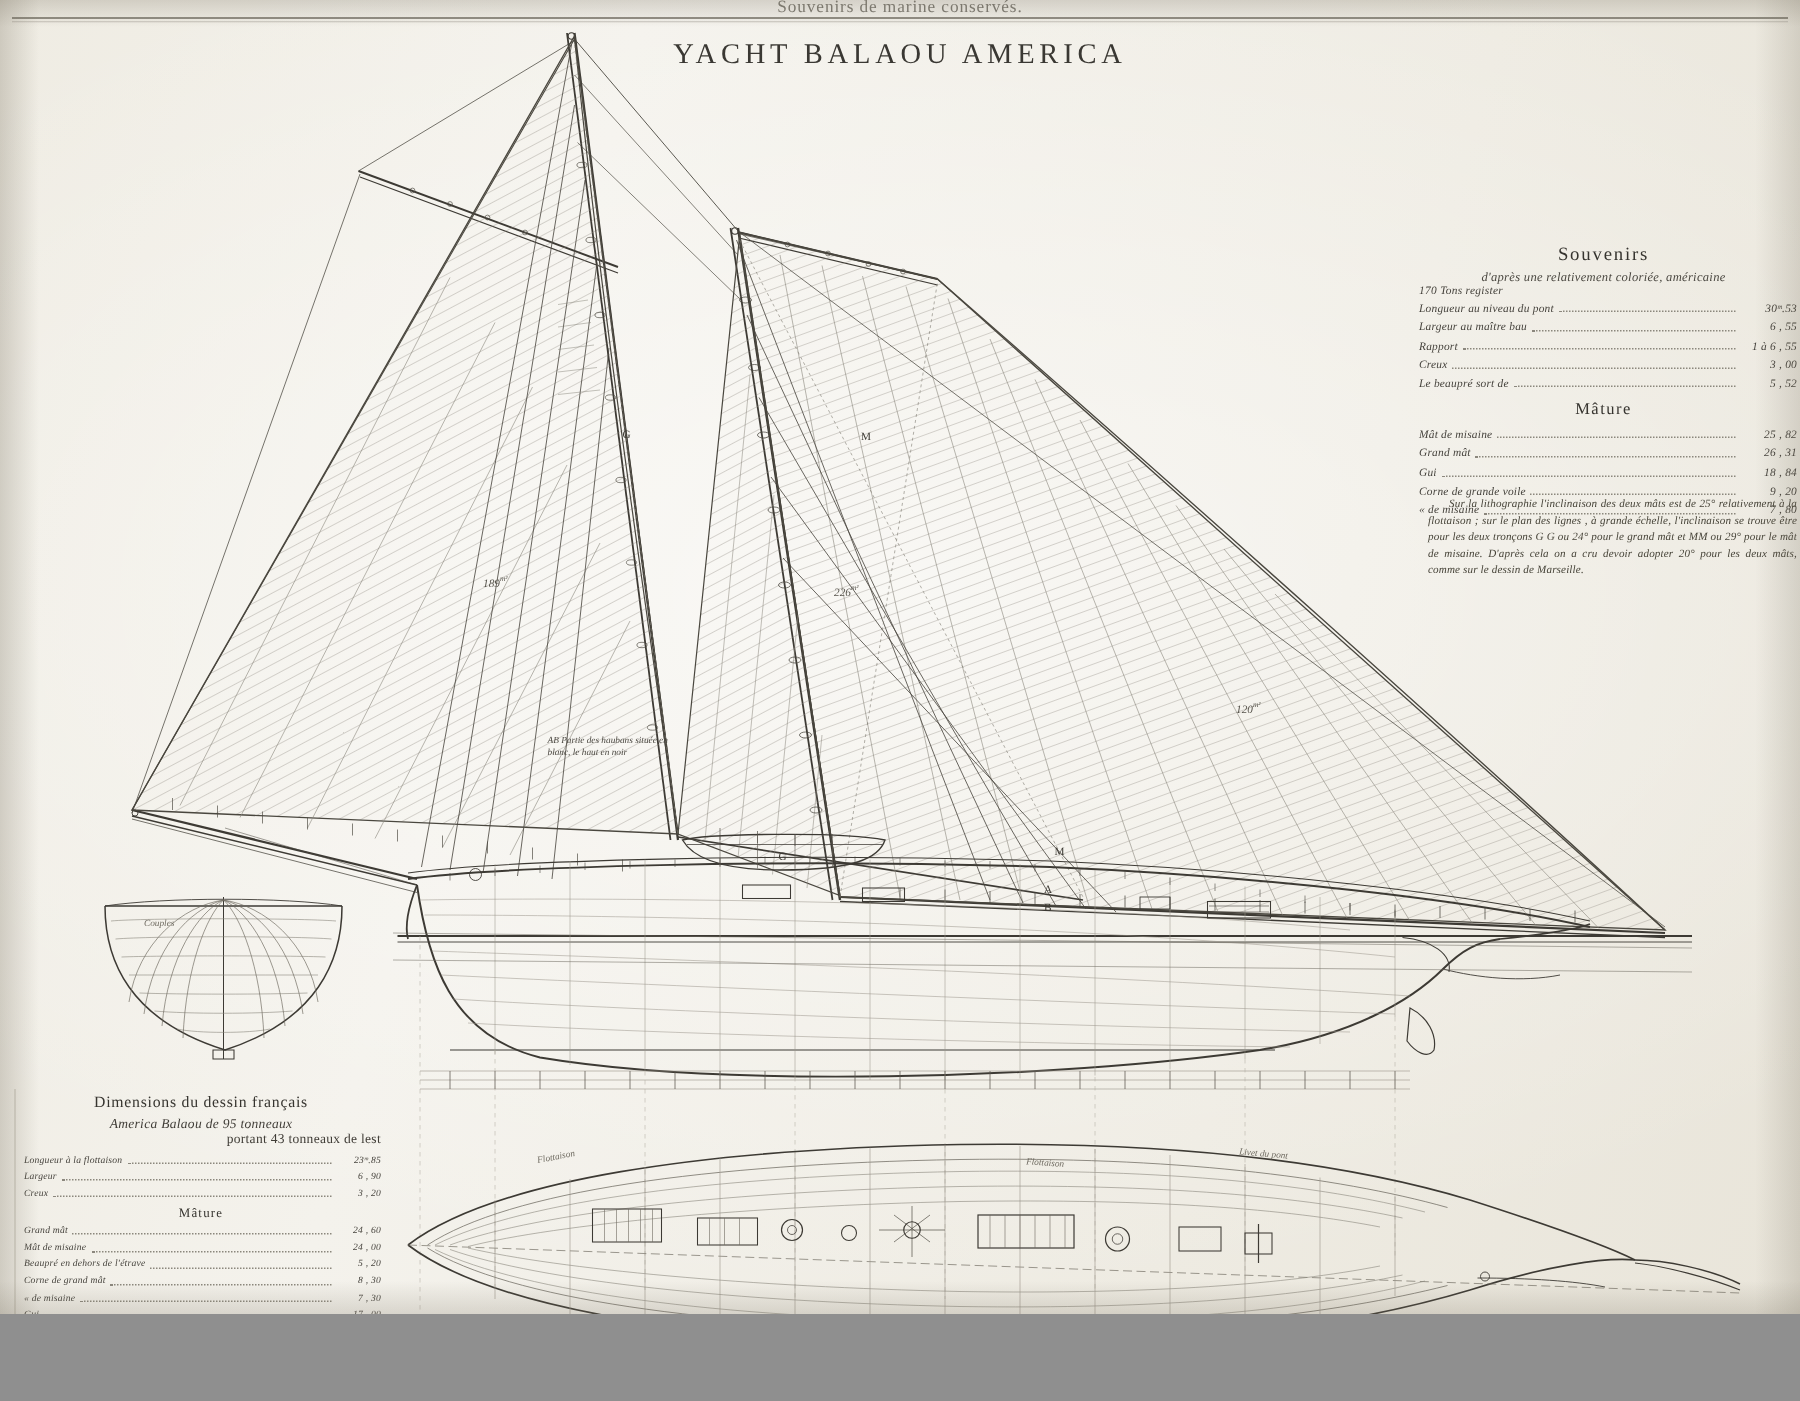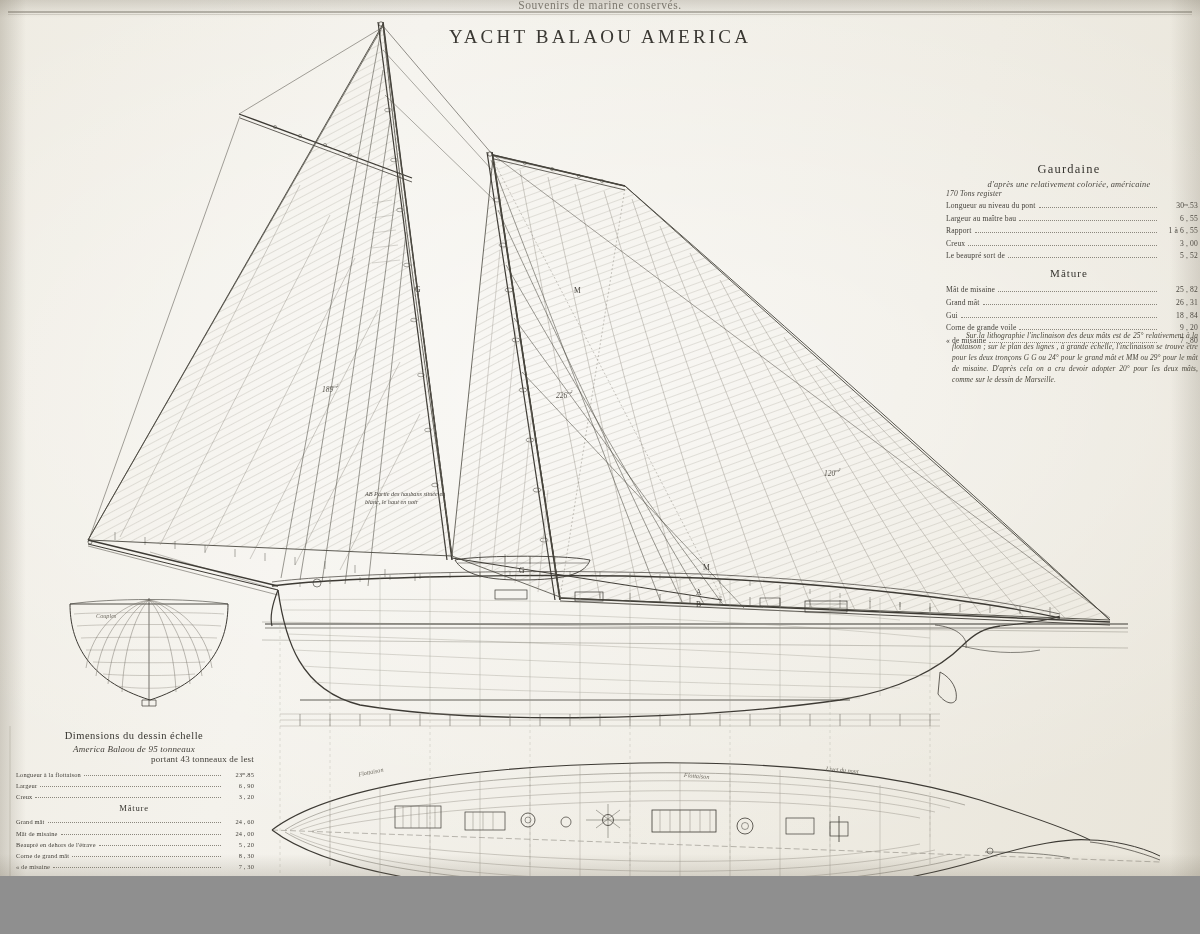--- a/index.html
+++ b/index.html
@@ -49,21 +49,21 @@
     text-align:center;font-size:12.5px;letter-spacing:1.2px;color:#36342f;
   }
   #dims-right .blk-sub{
     text-align:center;font-size:8.4px;font-style:italic;letter-spacing:.2px;
     color:#4a4740;margin-top:3px;
   }
   #dims-right .tons{
     font-size:7.6px;font-style:italic;margin:0 0 2px 6px;color:#45423c;letter-spacing:.2px;
   }
   .row{
-    display:flex;align-items:flex-end;font-size:7.6px;
+    display:flex;align-items:center;font-size:7.6px;font-style:italic;
     color:#45423c;margin:0 0 2.6px 6px;letter-spacing:.15px;white-space:nowrap;
   }
   .row .lbl{flex:0 0 auto;}
   .row .dots{
     flex:1 1 auto;border-bottom:1px dotted #8b877d;margin:0 3px 2px 3px;height:7px;
   }
   .row .val{flex:0 0 auto;text-align:right;min-width:38px;}
   #dims-right .sec-title{
     text-align:center;font-size:11px;letter-spacing:1px;margin:7px 0 5px 0;color:#36342f;
   }
@@ -557,21 +557,21 @@
       <line x1="10" y1="726" x2="10" y2="900" stroke="#b2ada2" stroke-width="0.5"></line>
     </g>
   </svg>
 
   <div class="txt" id="header-cut">Souvenirs de marine conservés.</div>
 
   <div class="txt" id="title">YACHT BALAOU AMERICA</div>
 
 
   <div class="txt" id="dims-right">
-    <div class="blk-title">Gaurdaine</div>
+    <div class="blk-title">Souvenirs</div>
     <div class="blk-sub">d'après une relativement coloriée, américaine</div>
     <div class="tons">170 Tons register</div>
 
     <div class="row">
       <span class="lbl">Longueur au niveau du pont</span>
       <span class="dots"></span>
       <span class="val">30ᵐ.53</span>
     </div>
     <div class="row">
       <span class="lbl">Largeur au maître bau</span>
@@ -619,21 +619,21 @@
     <div class="row">
       <span class="lbl">«     de misaine</span>
       <span class="dots"></span>
       <span class="val">7 , 80</span>
     </div>
   </div>
 
   <div class="txt" id="note-right">Sur la lithographie l'inclinaison des deux mâts est de 25° relativement à la flottaison ; sur le plan des lignes , à grande échelle, l'inclinaison se trouve être pour les deux tronçons G G ou 24° pour le grand mât et MM ou 29° pour le mât de misaine. D'après cela on a cru devoir adopter 20° pour les deux mâts, comme sur le dessin de Marseille.</div>
 
   <div class="txt" id="dims-left">
-    <div class="blk-title">Dimensions du dessin échelle</div>
+    <div class="blk-title">Dimensions du dessin français</div>
     <div class="blk-sub">America Balaou de 95 tonneaux</div>
     <div class="blk-sub2">portant 43 tonneaux de lest</div>
 
     <div style="height:4px"></div>
 
     <div class="row">
       <span class="lbl">Longueur à la flottaison</span>
       <span class="dots"></span>
       <span class="val">23ᵐ.85</span>
     </div>

